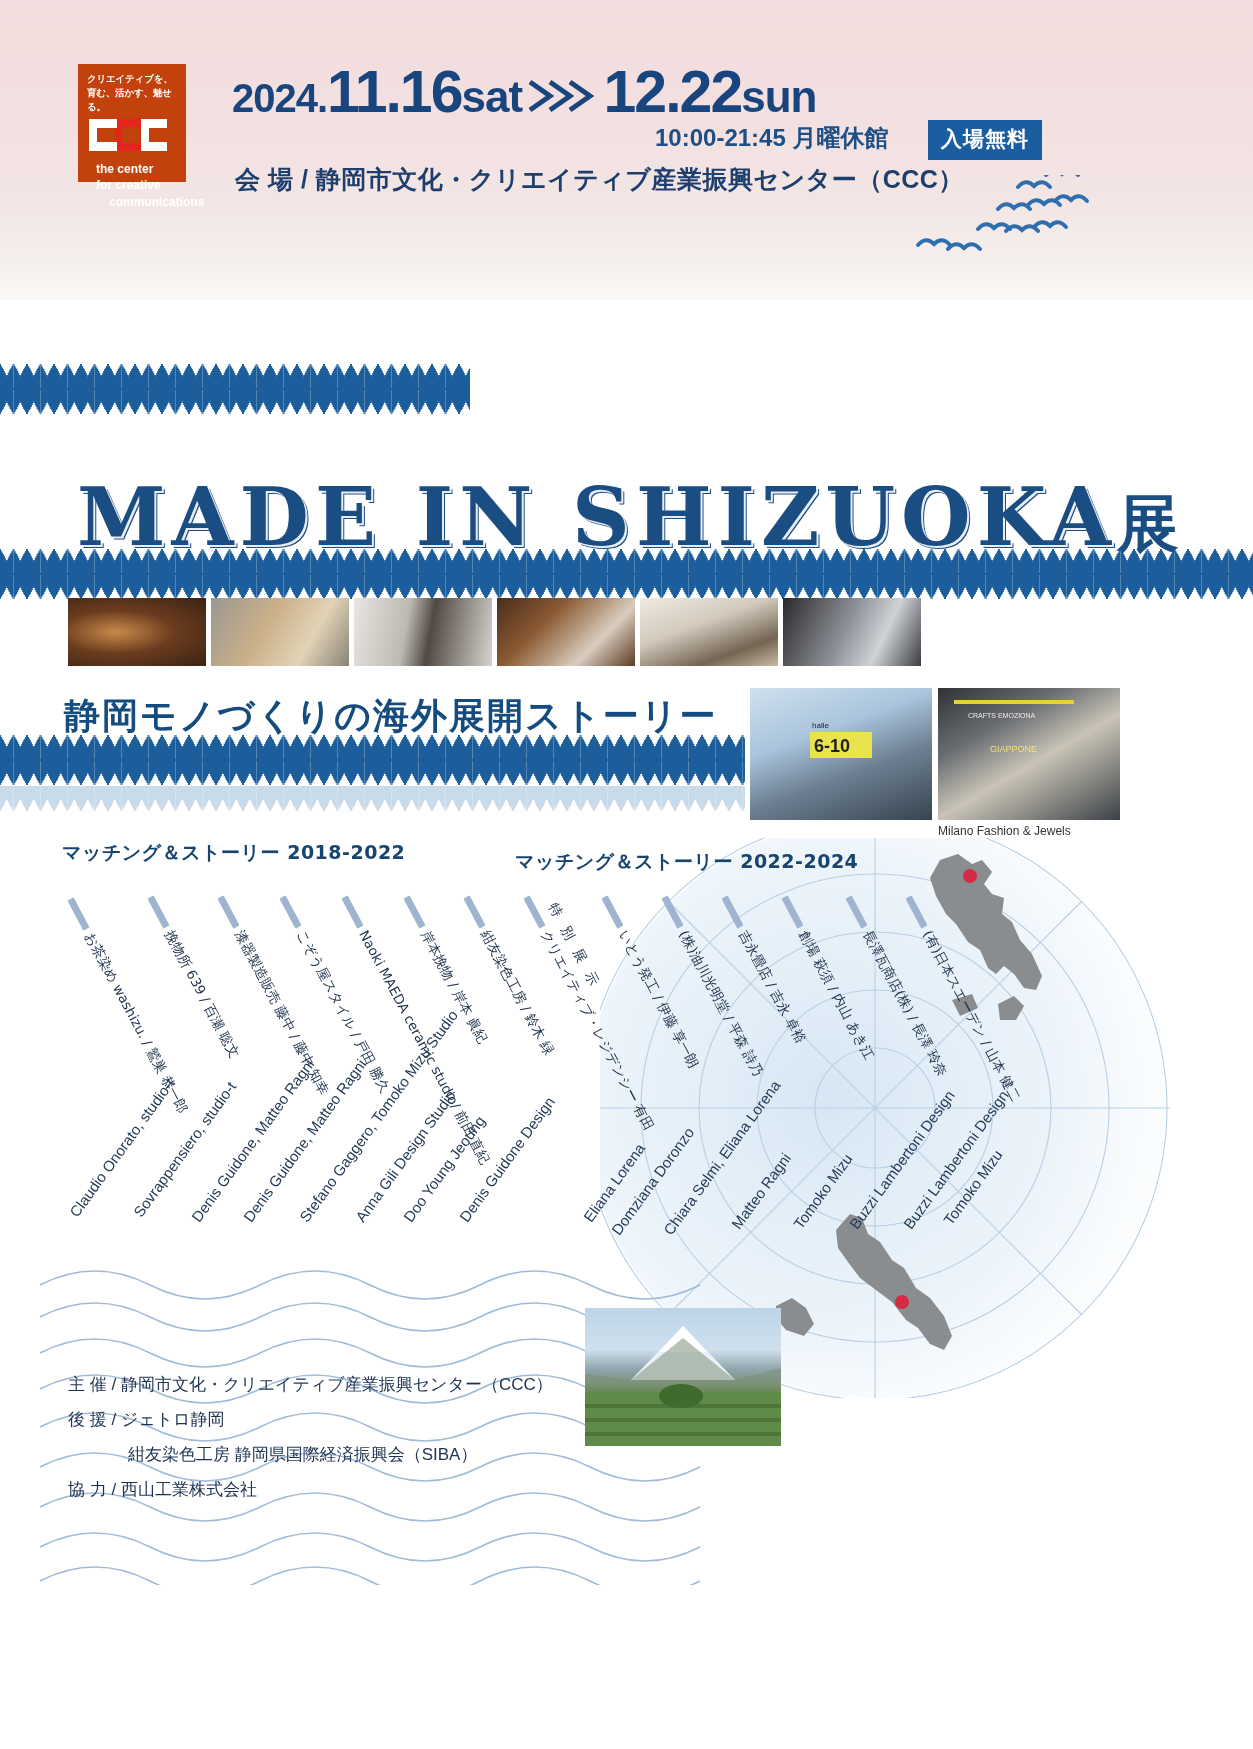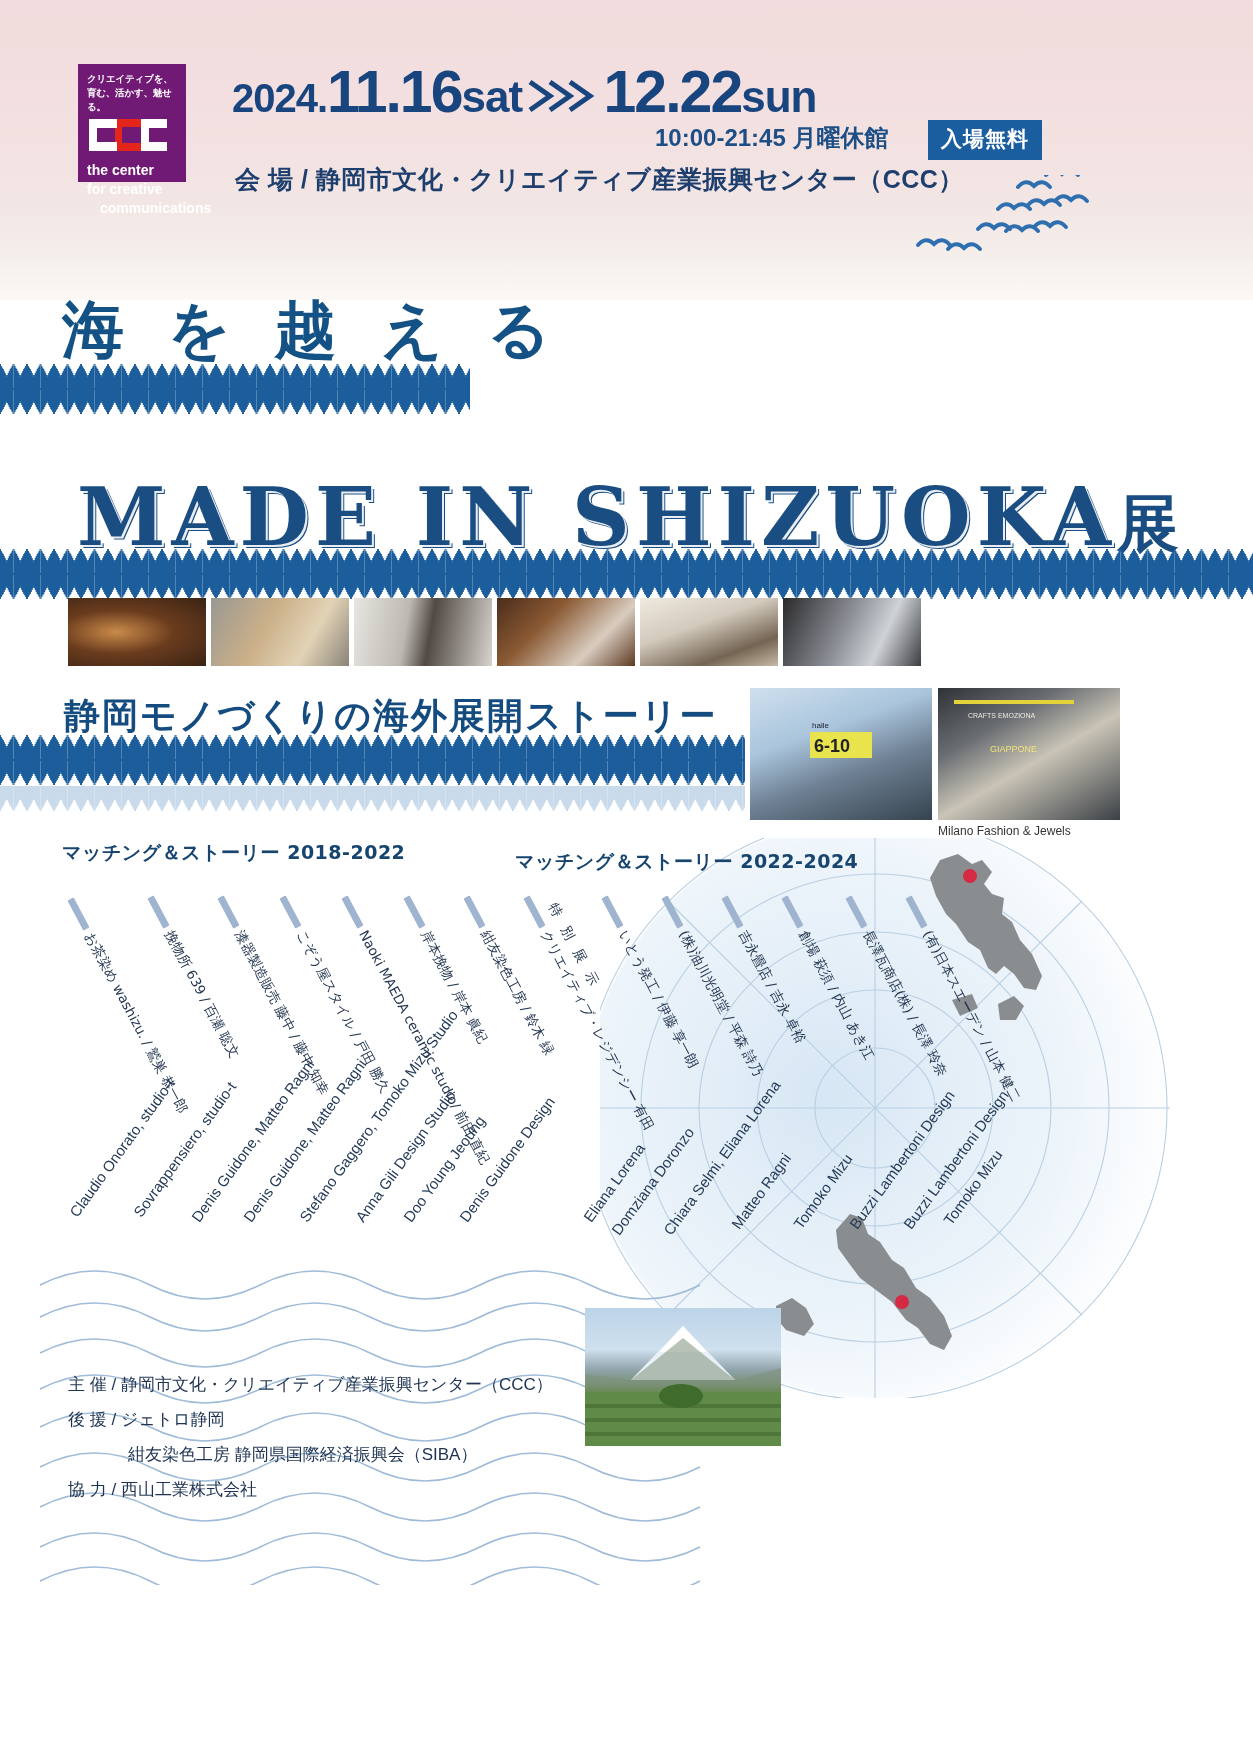--- a/index.html
+++ b/index.html
@@ -17,31 +17,31 @@
   }
 
   
   .header-bg {
     position: absolute; left:0; top:0; width:1253px; height:300px;
     background: linear-gradient(180deg, #f2dcdd 0%, #f3e0e0 40%, #f2e6e4 68%, #f5efec 86%, #fbf8f6 100%);
   }
   .logo-box {
     position: absolute; left: 78px; top: 64px;
     width: 108px; height: 118px;
-    background: #701a75;
+    background: #c2410c;
     padding: 8px 7px 5px 9px;
   }
   .logo-tag {
     color: #fff; font-size: 9.5px; line-height: 1.45; font-weight: 700;
     letter-spacing: -0.2px;
   }
   .logo-mark { position: relative; width: 84px; height: 40px; margin: 4px 0 4px 2px; }
   .cc-seg { position: absolute; background: #fff; }
   .cc-red { position: absolute; background: #e4251b; }
-  .logo-sub { color:#fff; font-size: 14px; line-height: 1.35; font-weight: 700; }
+  .logo-sub { color:#fff; font-size: 12px; line-height: 1.35; font-weight: 700; margin-left: 9px; }
   .logo-sub .i1 { display:block; }
   .logo-sub .i2 { display:block; }
   .logo-sub .i3 { display:block; padding-left: 13px; }
 
   .date-line {
     position: absolute; left: 232px; top: 58px;
     color: #19457f; font-weight: 800; white-space: nowrap;
     letter-spacing: -1px;
   }
   .d-year { font-size: 40px; }
@@ -238,21 +238,20 @@
       <path d="M128 30 q8 -9 16 -1 q8 -8 16 1"></path>
       <path d="M155 26 q8 -9 16 -1 q8 -8 16 1"></path>
       <path d="M78 54 q8 -9 16 -1 q8 -8 16 1"></path>
       <path d="M106 56 q8 -9 16 -1 q8 -8 16 1"></path>
       <path d="M134 52 q8 -9 16 -1 q8 -8 16 1"></path>
       <path d="M18 70 q8 -9 16 -1 q8 -8 16 1"></path>
       <path d="M48 74 q8 -9 16 -1 q8 -8 16 1"></path>
     </g>
   </svg>
 
-  <div class="title-jp">海 を 越 え る</div>
 
   <div class="tri-band" style="left:0;top:363px;width:470px;height:52px;">
     <div class="tri-row tri-down" style="top:0;"></div>
     <div class="tri-row tri-up" style="top:26px;"></div>
   </div>
 
   <div class="title-en">
     <span>MADE IN SHIZUOKA</span><span class="ten">展</span>
   </div>
 

